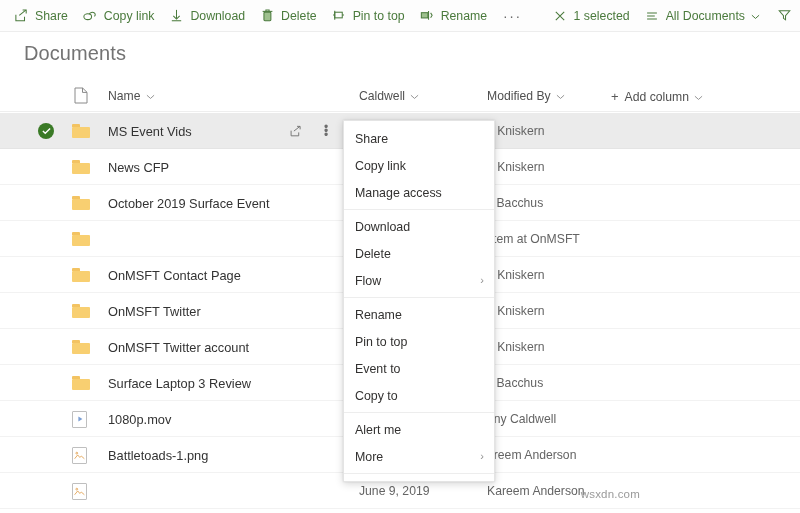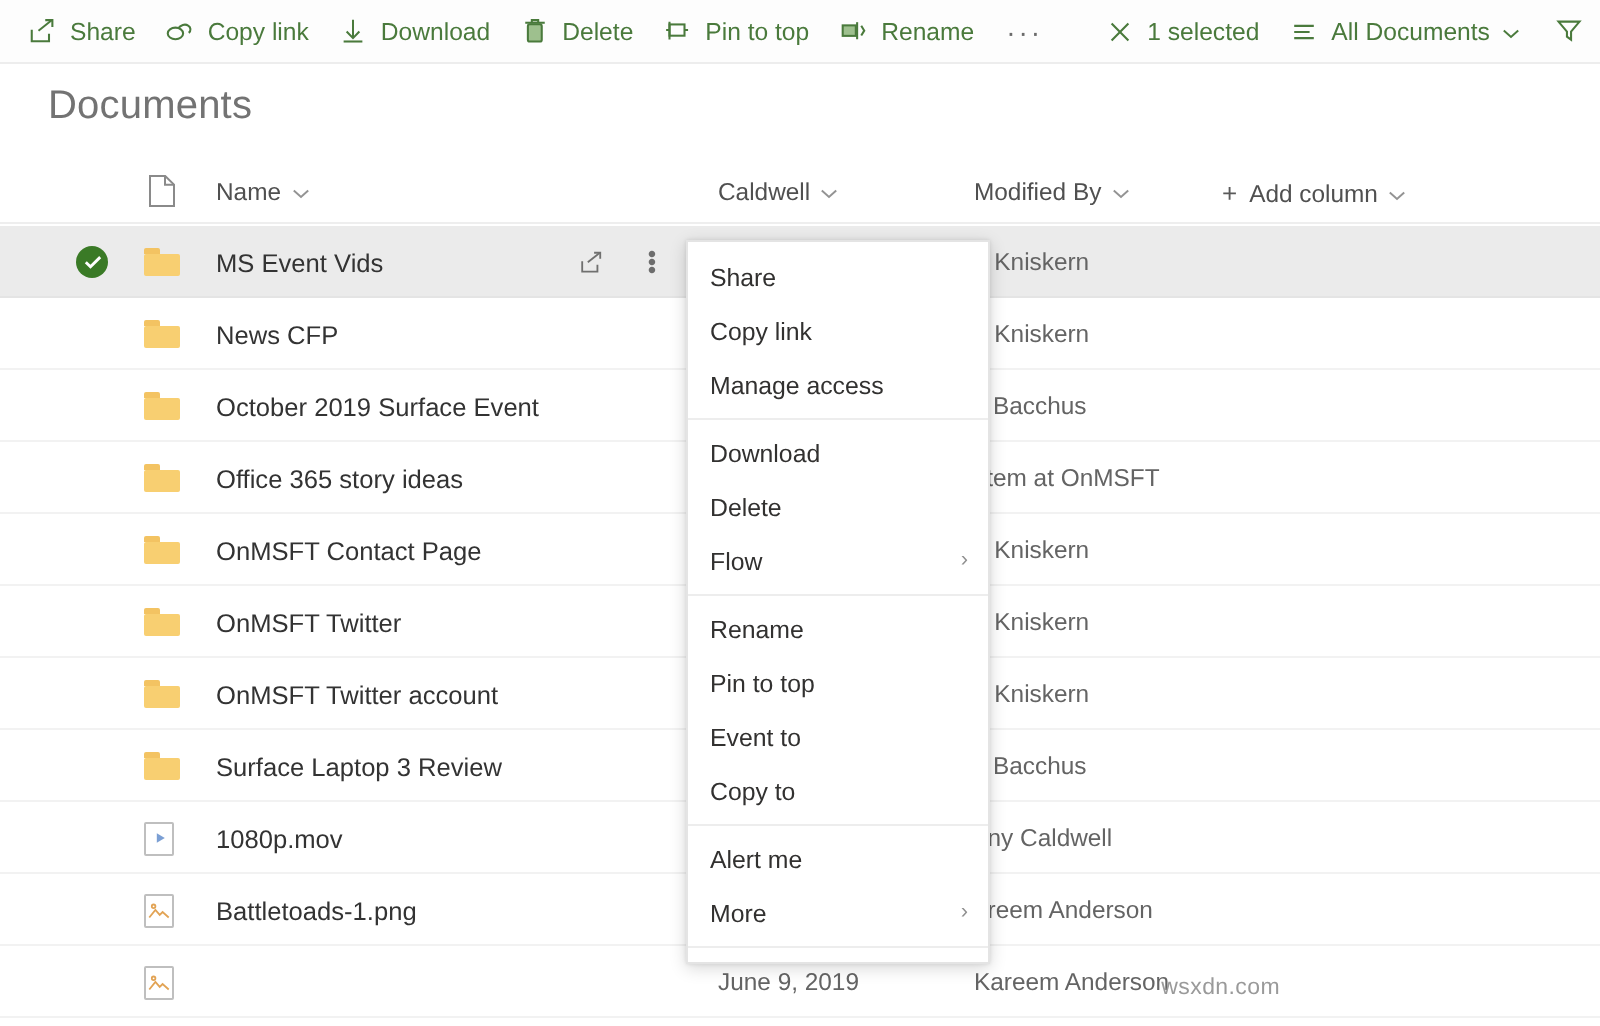--- a/index.html
+++ b/index.html
@@ -448,21 +448,20 @@
         <div class="cell-modby">if Bacchus</div>
       </div>
       <div class="row">
         <div class="cell-check"></div>
         <div class="cell-icon">
           <span class="folder">
             <span class="tab"></span>
             <span class="body"></span>
           </span>
         </div>
-        <div class="cell-name">Office 365 story ideas</div>
         <div class="cell-mod"></div>
         <div class="cell-modby">stem at OnMSFT</div>
       </div>
       <div class="row">
         <div class="cell-check"></div>
         <div class="cell-icon">
           <span class="folder">
             <span class="tab"></span>
             <span class="body"></span>
           </span>

